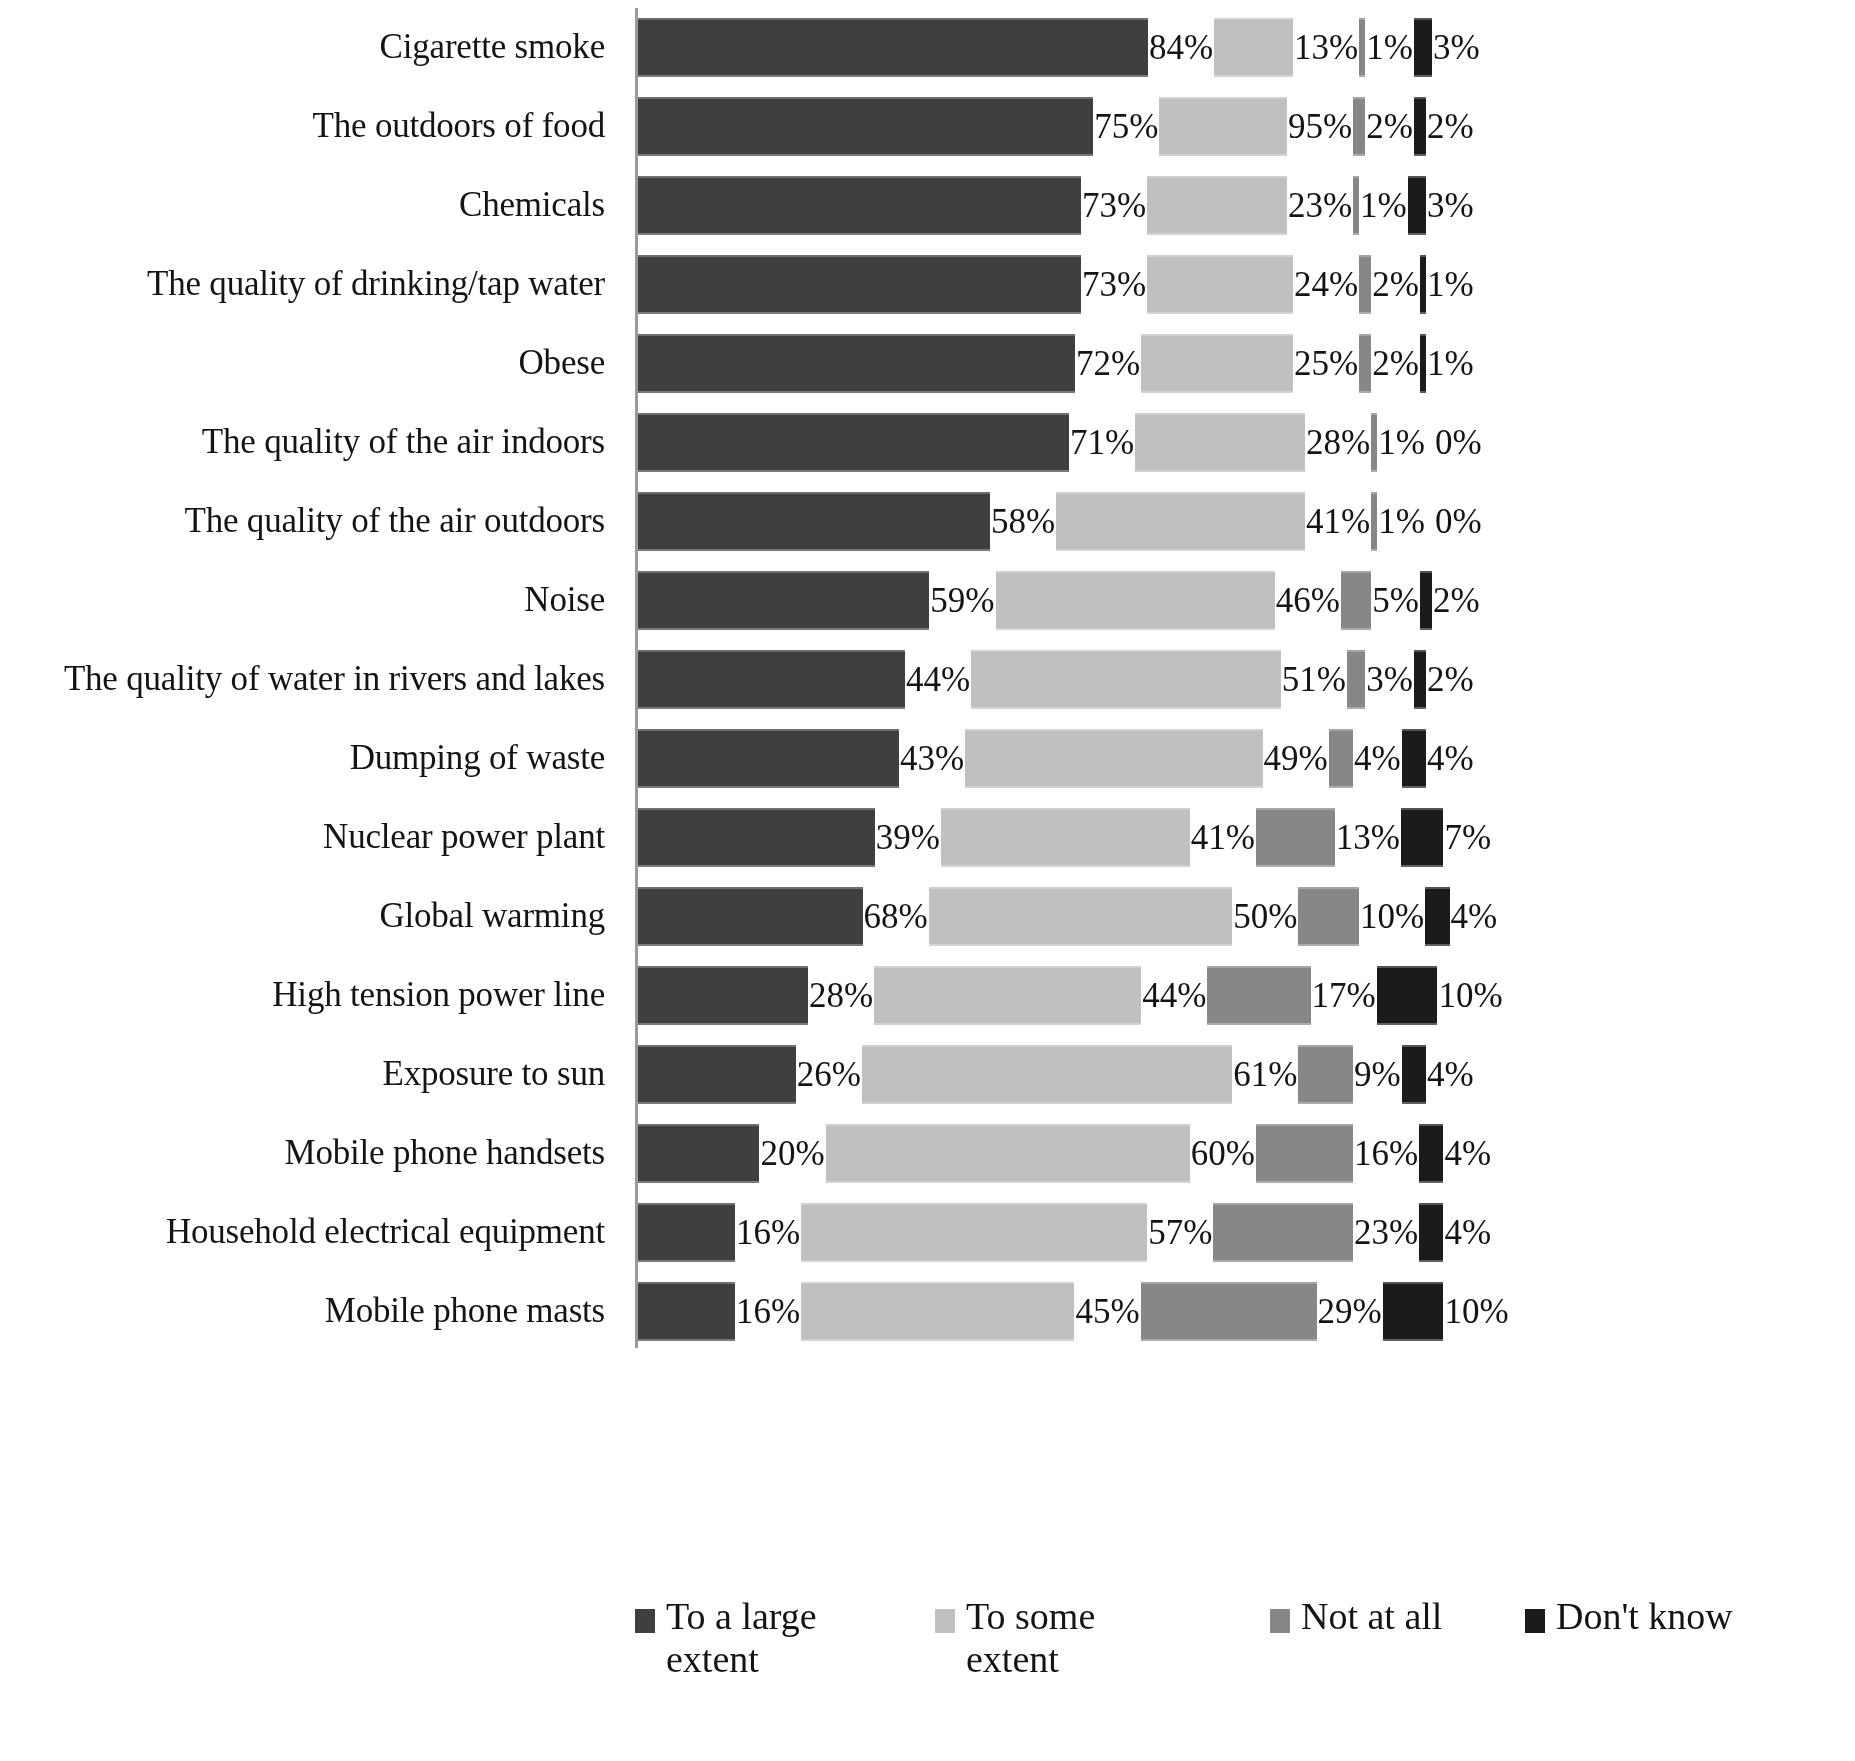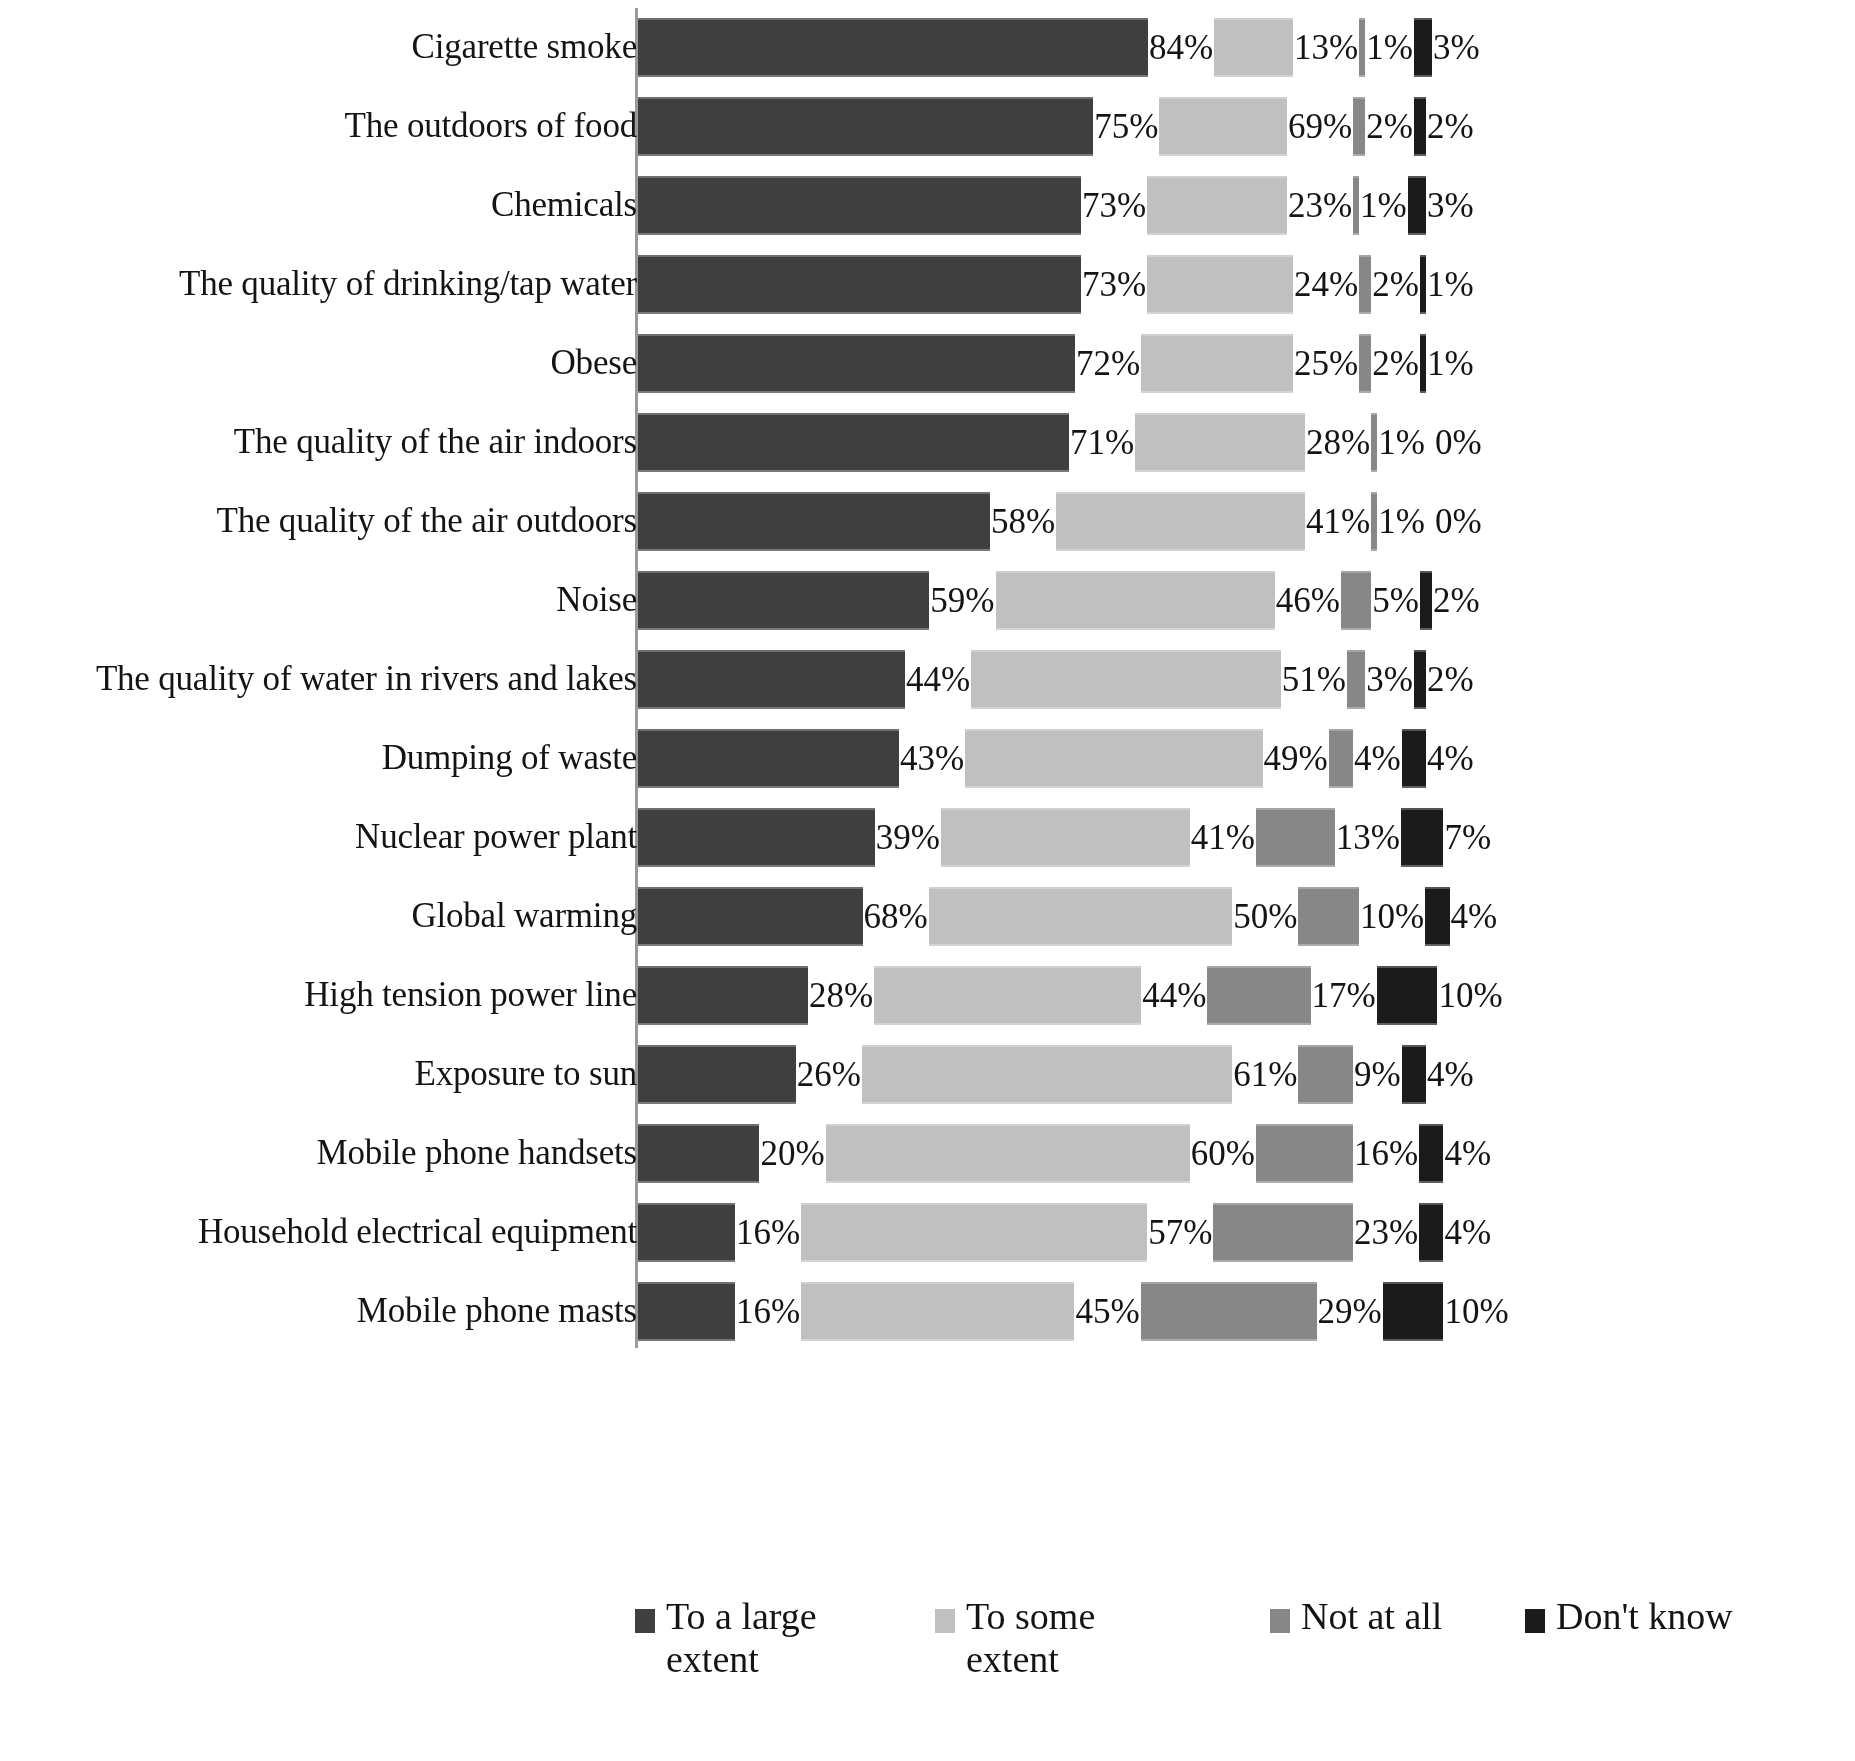--- a/index.html
+++ b/index.html
@@ -31,21 +31,20 @@
 
   .cat-label{
     position:absolute;
     left:0;width:605px;
     text-align:right;
     font-size:35px;
     line-height:1.05;
     color:#141414;
     white-space:nowrap;
     letter-spacing:-0.2px;
-    margin-left:32px;
   }
 
   .bar-area{
     position:absolute;
     left:638px;
     height:79px;
     width:1217px;
     display:flex;
     align-items:center;
   }
@@ -141,21 +140,21 @@
         </div>
         <div class="row">
           <div class="cat-label">The outdoors of food</div>
           <div class="bar-area">
             <div class="seg-group">
               <div class="seg s0" style="width: 455.25px;"></div>
               <span class="val">75%</span>
             </div>
             <div class="seg-group">
               <div class="seg s1" style="width: 127.47px;"></div>
-              <span class="val">69%</span>
+              <span class="val">95%</span>
             </div>
             <div class="seg-group">
               <div class="seg s2" style="width: 12.14px;"></div>
               <span class="val">2%</span>
             </div>
             <div class="seg-group">
               <div class="seg s3" style="width: 12.14px;"></div>
               <span class="val">2%</span>
             </div>
           </div>

